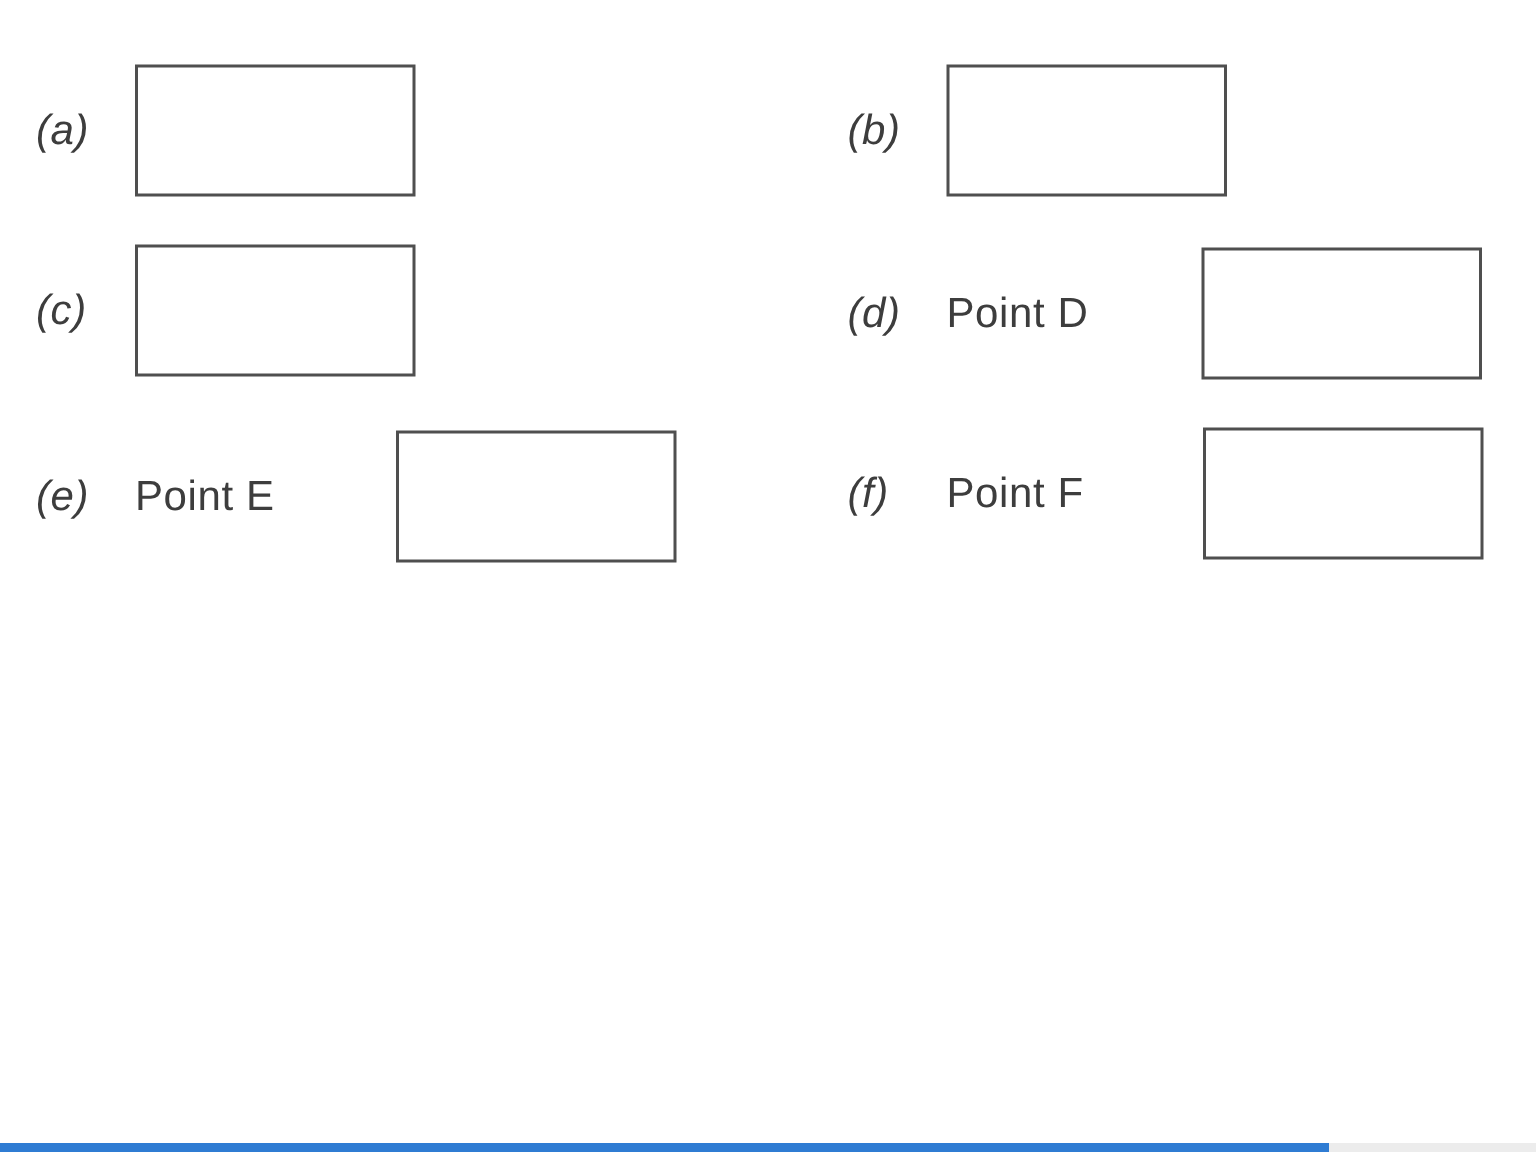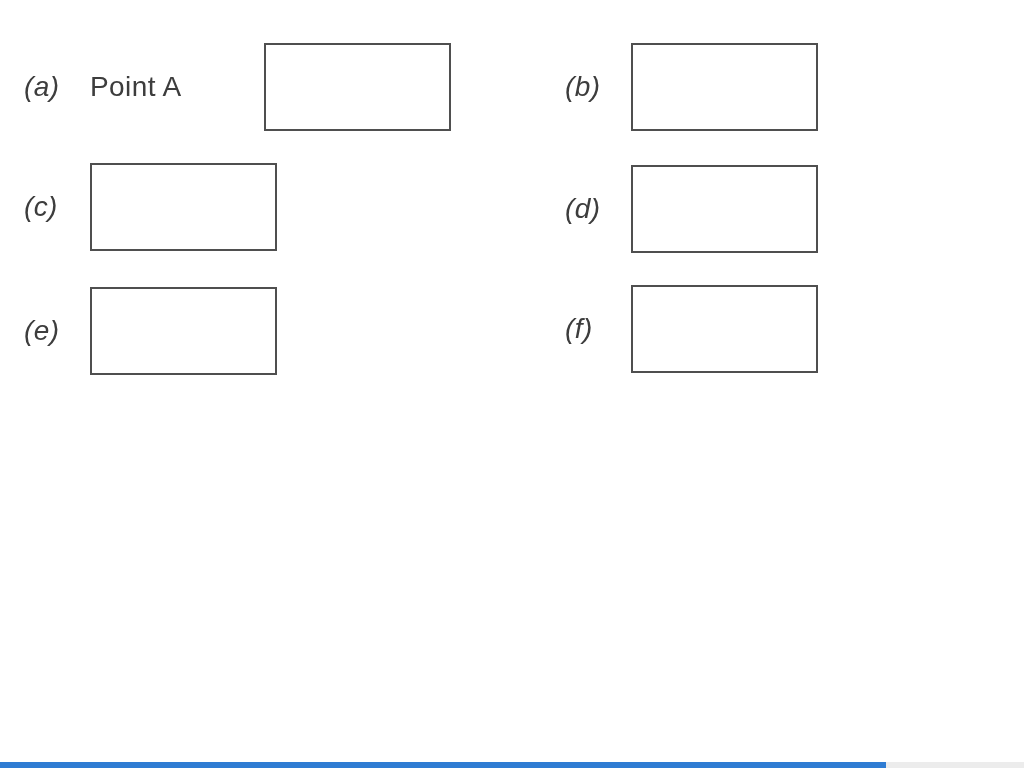--- a/index.html
+++ b/index.html
@@ -68,46 +68,48 @@
     background: var(--progress-fill);
   }
 </style>
 </head>
 <body>
 
 <div class="canvas">
 
   <div class="item i-a">
     <span class="index">(a)</span>
-    <span class="label">Point A</span>
     <div class="answer-box"></div>
   </div>
 
   <div class="item i-b">
     <span class="index">(b)</span>
     <div class="answer-box"></div>
   </div>
 
   <div class="item i-c">
     <span class="index">(c)</span>
     <div class="answer-box"></div>
   </div>
 
   <div class="item i-d">
     <span class="index">(d)</span>
+    <span class="label">Point D</span>
     <div class="answer-box"></div>
   </div>
 
   <div class="item i-e">
     <span class="index">(e)</span>
+    <span class="label">Point E</span>
     <div class="answer-box"></div>
   </div>
 
   <div class="item i-f">
     <span class="index">(f)</span>
+    <span class="label">Point F</span>
     <div class="answer-box"></div>
   </div>
 
   <div class="progress-track">
     <div class="progress-fill" style="width: 86.5%;"></div>
   </div>
 
 </div>
 
 </body></html>

